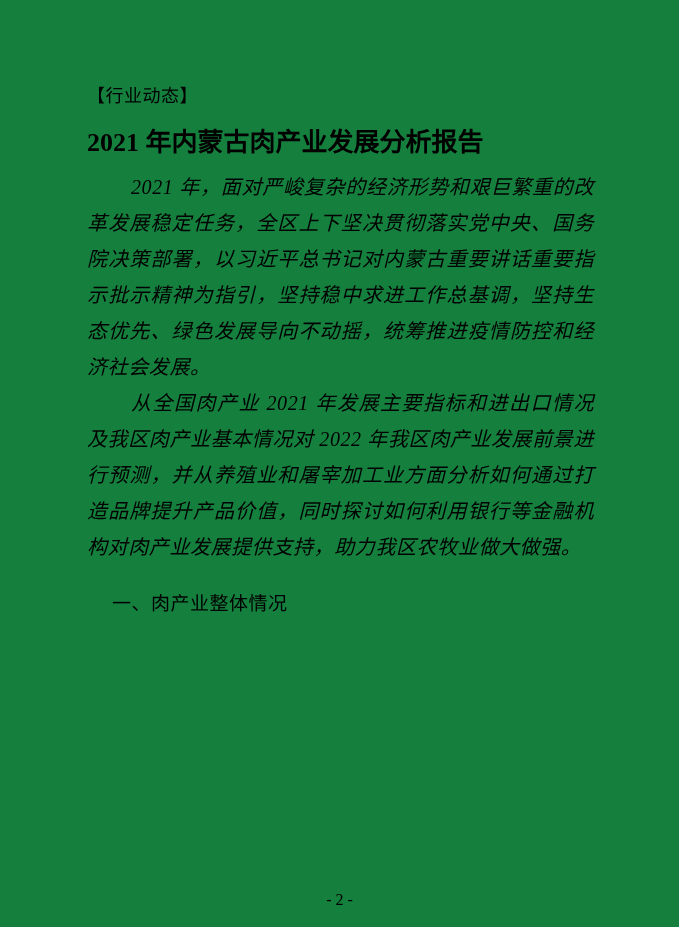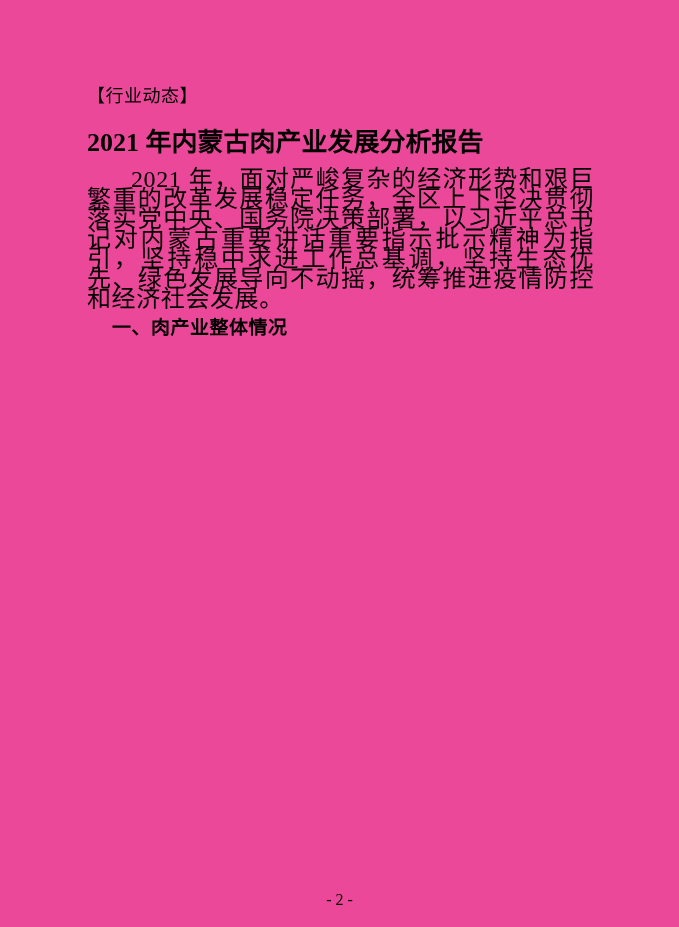--- a/index.html
+++ b/index.html
@@ -2,21 +2,21 @@
 <html lang="zh-CN"><head>
 <meta charset="utf-8">
 <style>
   * { margin: 0; padding: 0; box-sizing: border-box; }
   html, body { background: #e8e8e8; }
   .page {
     position: relative;
     width: 679px;
     height: 927px;
     margin: 0 auto;
-    background: #ec4899;
+    background: #15803d;
     overflow: hidden;
     color: #000000;
   }
   .content {
     position: absolute;
     left: 87px;
     top: 86px;
     width: 507px;
   }
   .doc-tag {
@@ -28,38 +28,40 @@
   .doc-title {
     font-family: "Liberation Serif", "DejaVu Serif", serif;
     font-weight: bold;
     font-size: 26px;
     line-height: 32px;
     text-align: left;
     margin-top: 21px;
   }
   .body-text {
     font-family: "Liberation Serif", "DejaVu Serif", serif;
-    font-size: 24px;
-    line-height: 20px;
+    font-size: 20px;
+    line-height: 36px;
     text-align: justify;
     letter-spacing: 0.6px;
+    font-style: italic;
   }
   .para {
     text-indent: 44px;
   }
   .para-first {
     margin-top: 10px;
   }
   .sec-heading {
     font-family: "Liberation Sans", "DejaVu Sans", sans-serif;
-    font-weight: bold;
+    font-weight: normal;
     font-size: 19px;
     line-height: 38px;
     padding-left: 25px;
     letter-spacing: 0.5px;
+    margin-top: 20px;
   }
   .footer {
     position: absolute;
     left: 0;
     top: 890px;
     width: 679px;
     text-align: center;
     font-family: "Liberation Serif", "DejaVu Serif", serif;
     font-size: 16px;
     line-height: 20px;
@@ -70,20 +72,21 @@
 
 <div class="page">
   <div class="content">
 
     <div class="doc-tag">【行业动态】</div>
 
     <h1 class="doc-title">2021 年内蒙古肉产业发展分析报告</h1>
 
     <p class="body-text para para-first">2021 年，面对严峻复杂的经济形势和艰巨繁重的改革发展稳定任务，全区上下坚决贯彻落实党中央、国务院决策部署，以习近平总书记对内蒙古重要讲话重要指示批示精神为指引，坚持稳中求进工作总基调，坚持生态优先、绿色发展导向不动摇，统筹推进疫情防控和经济社会发展。</p>
 
+    <p class="body-text para">从全国肉产业 2021 年发展主要指标和进出口情况及我区肉产业基本情况对 2022 年我区肉产业发展前景进行预测，并从养殖业和屠宰加工业方面分析如何通过打造品牌提升产品价值，同时探讨如何利用银行等金融机构对肉产业发展提供支持，助力我区农牧业做大做强。</p>
 
     <h2 class="sec-heading">一、肉产业整体情况</h2>
 
 
 
   </div>
 
   <div class="footer">- 2 -</div>
 </div>
 

